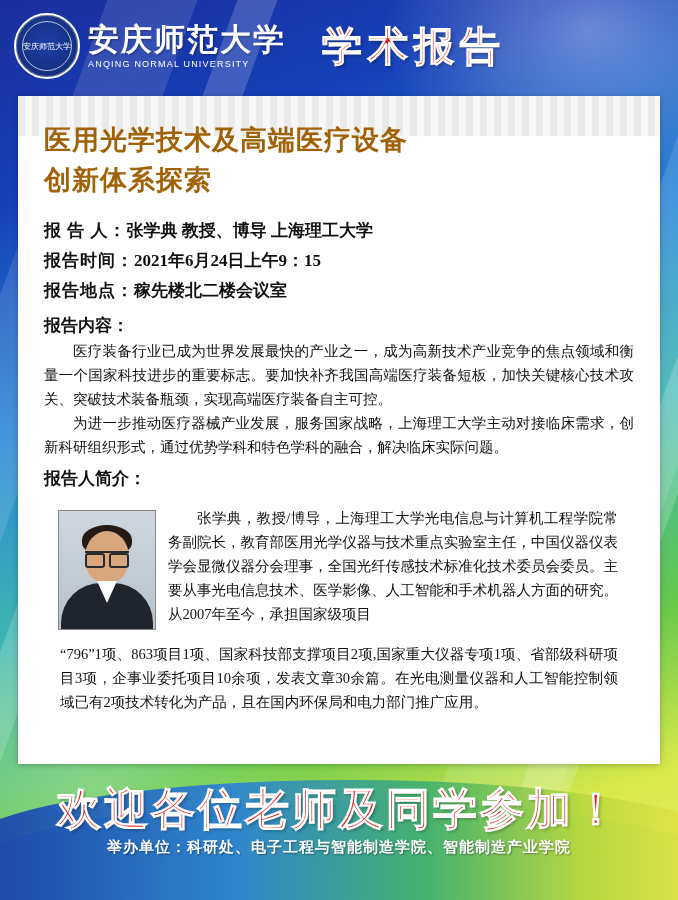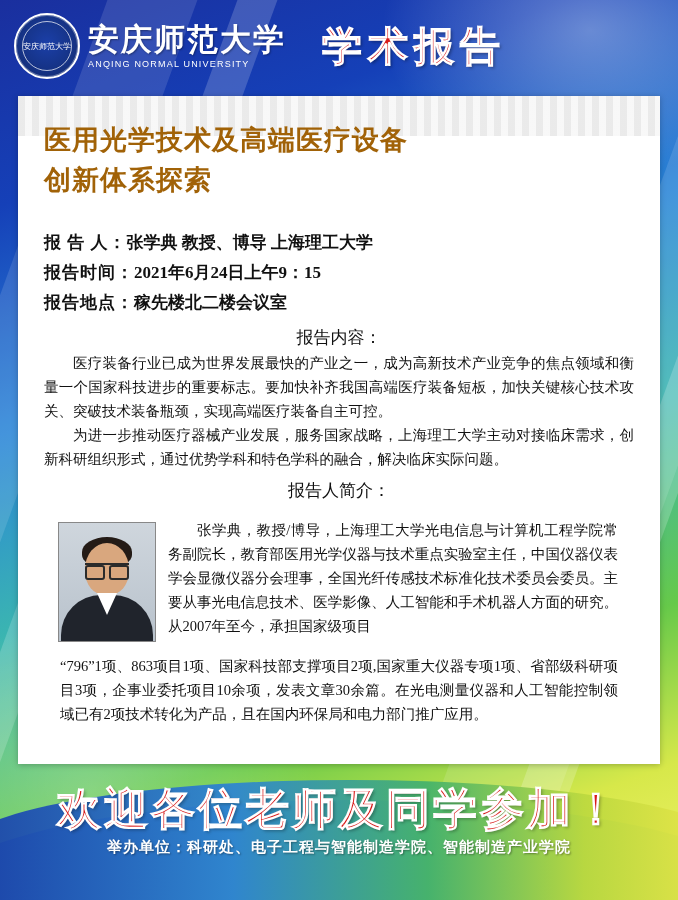--- a/index.html
+++ b/index.html
@@ -138,37 +138,36 @@
     font-size: 27px;
     font-weight: bold;
     line-height: 40px;
     letter-spacing: 1px;
     margin: 10px 0 2px 0;
   }
   .title .line2 { display: block; }
 
   .meta {
     position: relative;
-    margin-top: 28px;
+    margin-top: 16px;
     font-size: 17px;
     color: #111111;
     line-height: 30px;
     font-weight: bold;
   }
   .meta-row { white-space: nowrap; }
   .meta-label { letter-spacing: 1px; }
   .meta-value { font-weight: bold; }
 
   .section-label {
     position: relative;
     margin-top: 8px;
     font-size: 17px;
-    font-weight: normal;
+    font-weight: bold;
     color: #111111;
-    text-align: center;
   }
   .body-text {
     position: relative;
     font-size: 14.5px;
     line-height: 24px;
     color: #111111;
     text-align: justify;
     margin-top: 2px;
   }
   .body-text p {

